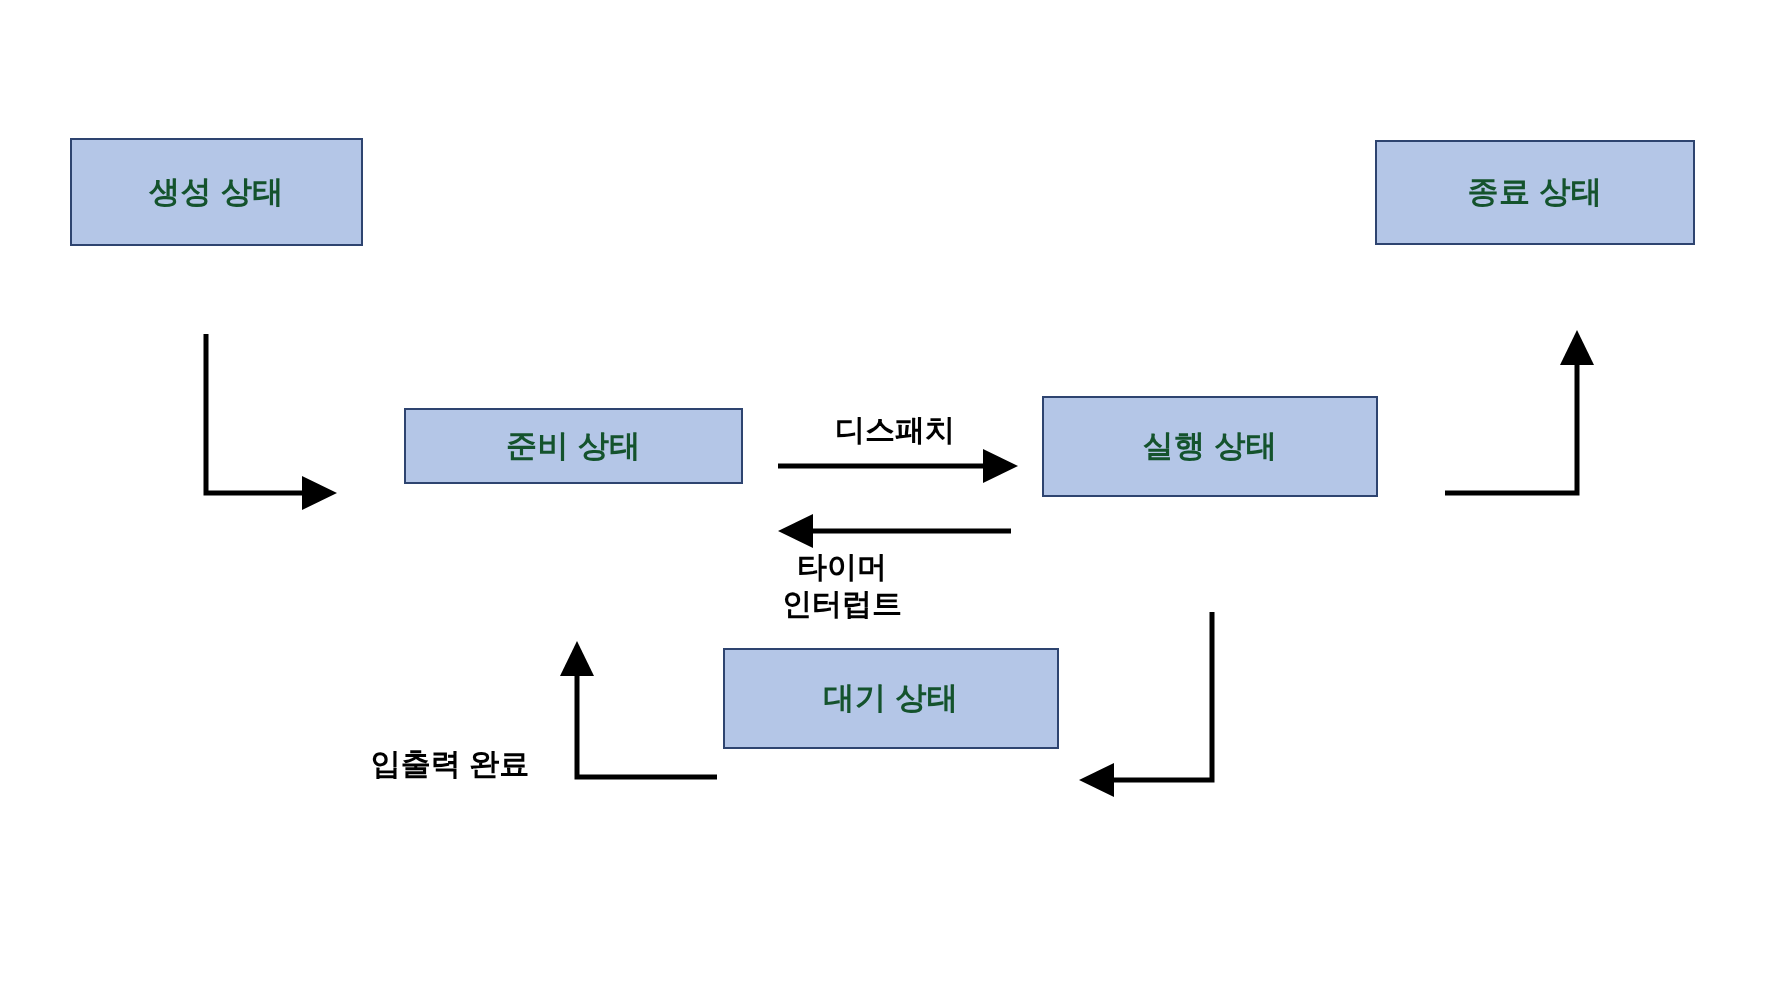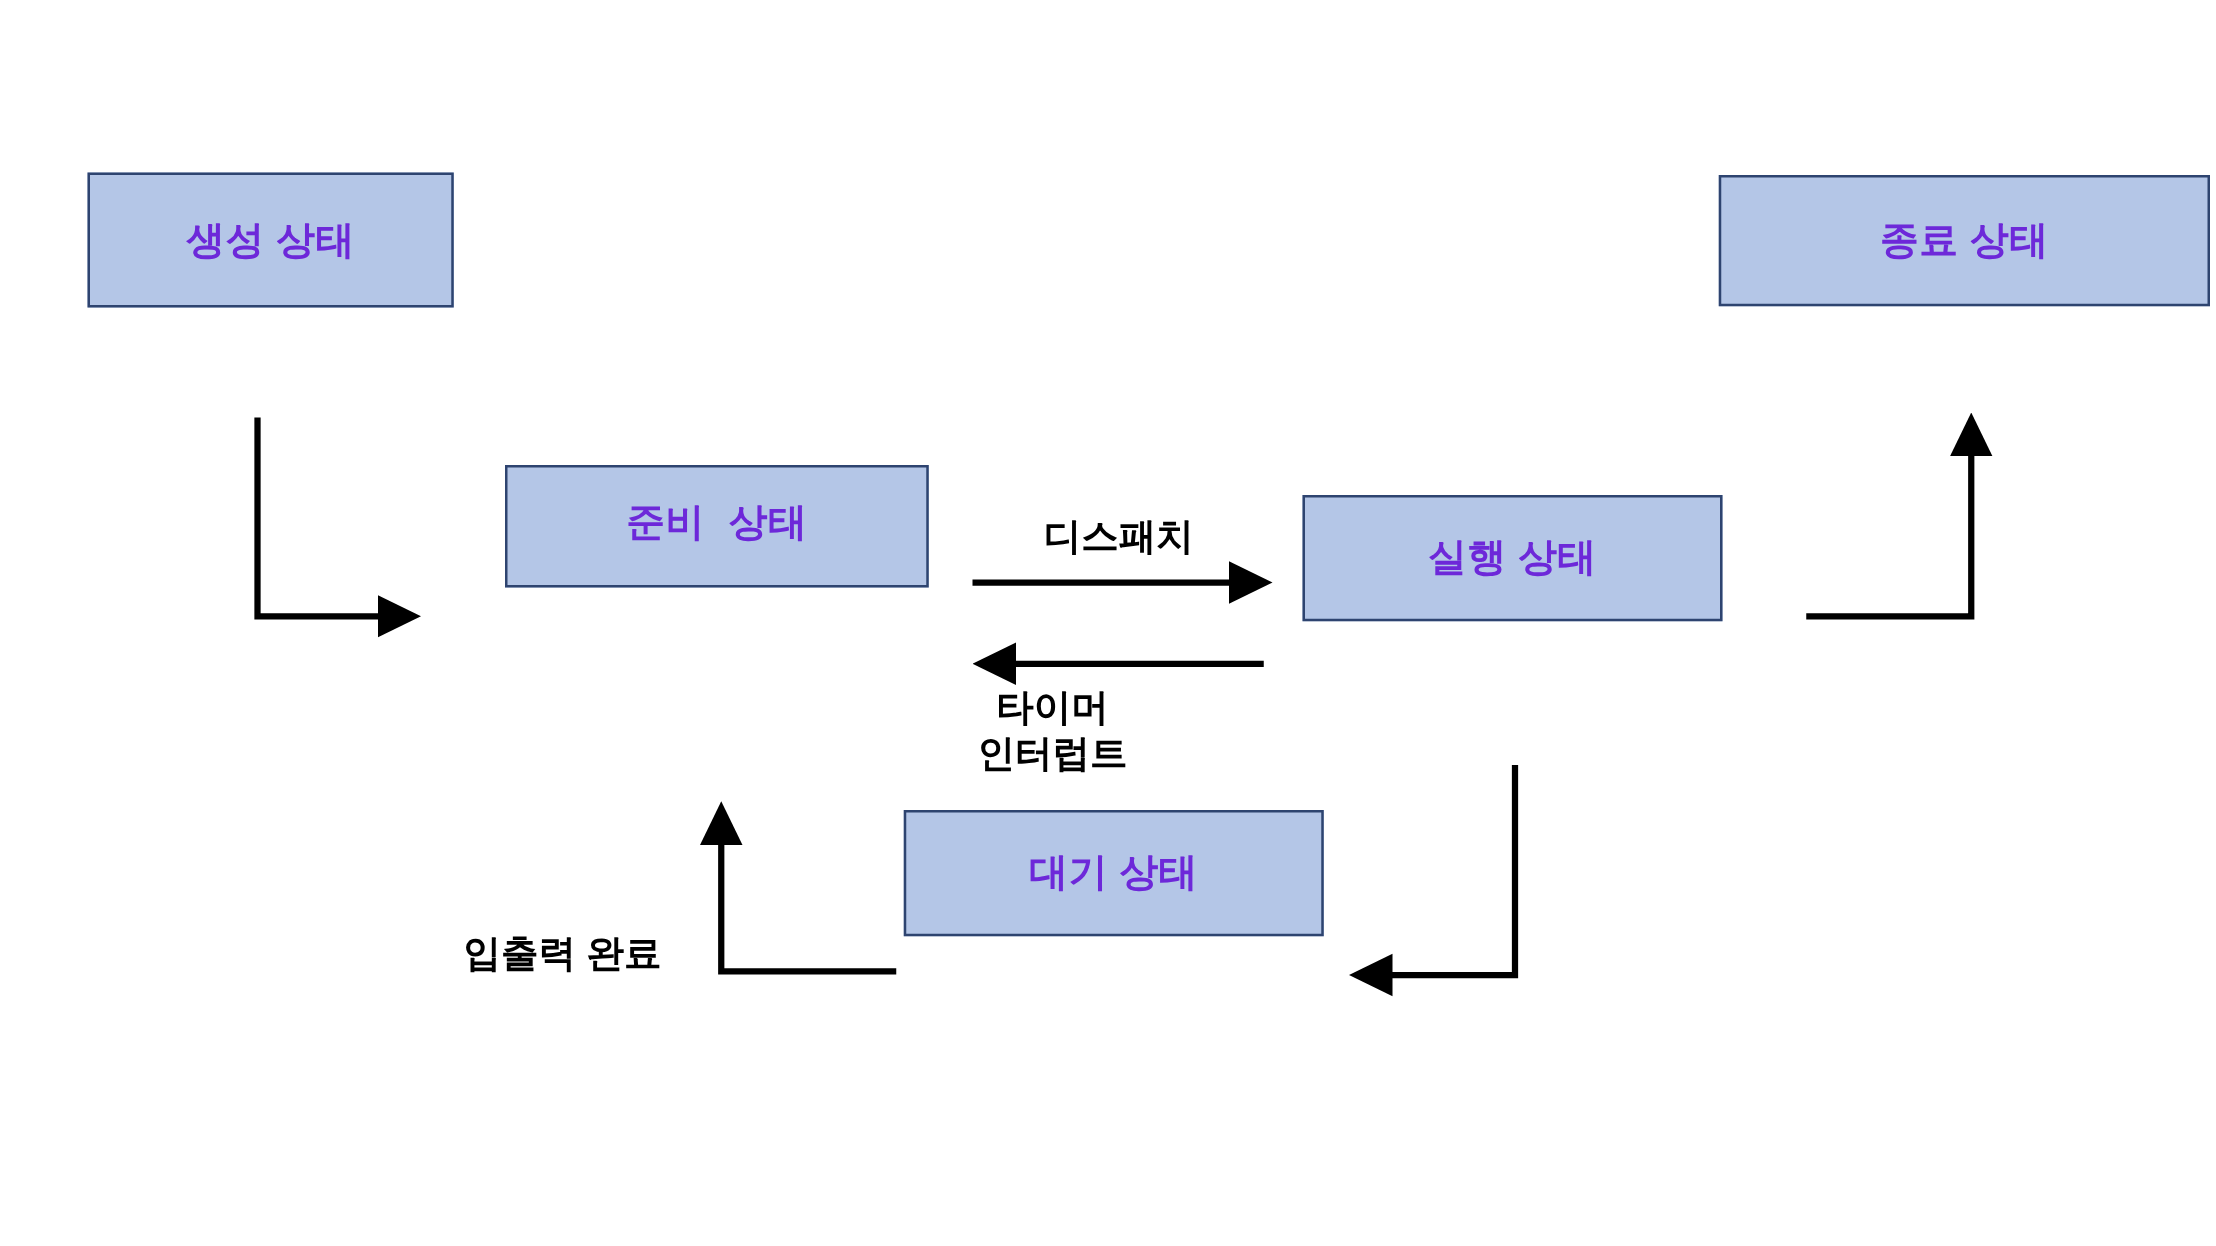--- a/index.html
+++ b/index.html
@@ -19,21 +19,21 @@
     overflow: hidden;
   }
   .state-box {
     position: absolute;
     box-sizing: border-box;
     background: #b4c6e7;
     border: 2px solid #2e4470;
     display: flex;
     align-items: center;
     justify-content: center;
-    color: #6d28d9;
+    color: #14532d;
     font-weight: bold;
     font-size: 31px;
     letter-spacing: 0.5px;
     user-select: none;
   }
   .state-box .label {
     line-height: 1.1;
     white-space: nowrap;
   }
   .edge-label {
@@ -83,25 +83,25 @@
 
     <path d="M 717 777 L 577 777 L 577 648" marker-end="url(#arrowhead)"></path>
 
     <path d="M 1445 493 L 1577 493 L 1577 337" marker-end="url(#arrowhead)"></path>
   </svg>
 
   <div class="state-box" style="left:70px; top:138px; width:293px; height:108px;">
     <span class="label">생성 상태</span>
   </div>
 
-  <div class="state-box" style="left:1375px; top:140px; width:393px; height:105px;">
+  <div class="state-box" style="left:1375px; top:140px; width:320px; height:105px;">
     <span class="label">종료 상태</span>
   </div>
 
-  <div class="state-box" style="left:404px; top:372px; width:339px; height:98px;font-family:Liberation Mono, monospace;">
+  <div class="state-box" style="left:404px; top:408px; width:339px; height:76px;">
     <span class="label">준비 상태</span>
   </div>
 
   <div class="state-box" style="left:1042px; top:396px; width:336px; height:101px;">
     <span class="label">실행 상태</span>
   </div>
 
   <div class="state-box" style="left:723px; top:648px; width:336px; height:101px;">
     <span class="label">대기 상태</span>
   </div>

